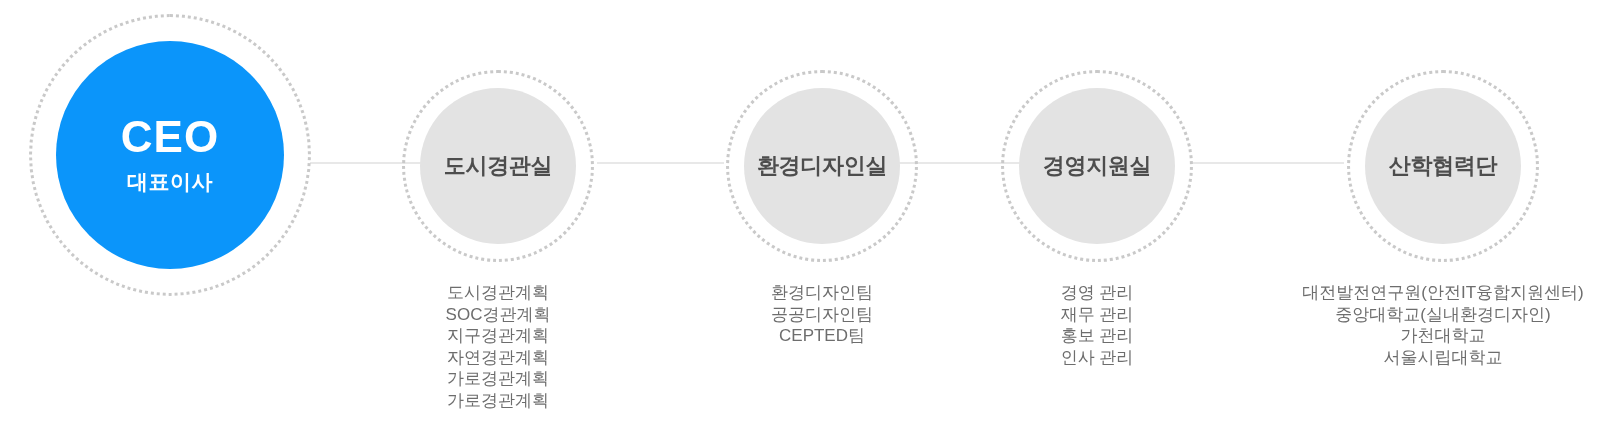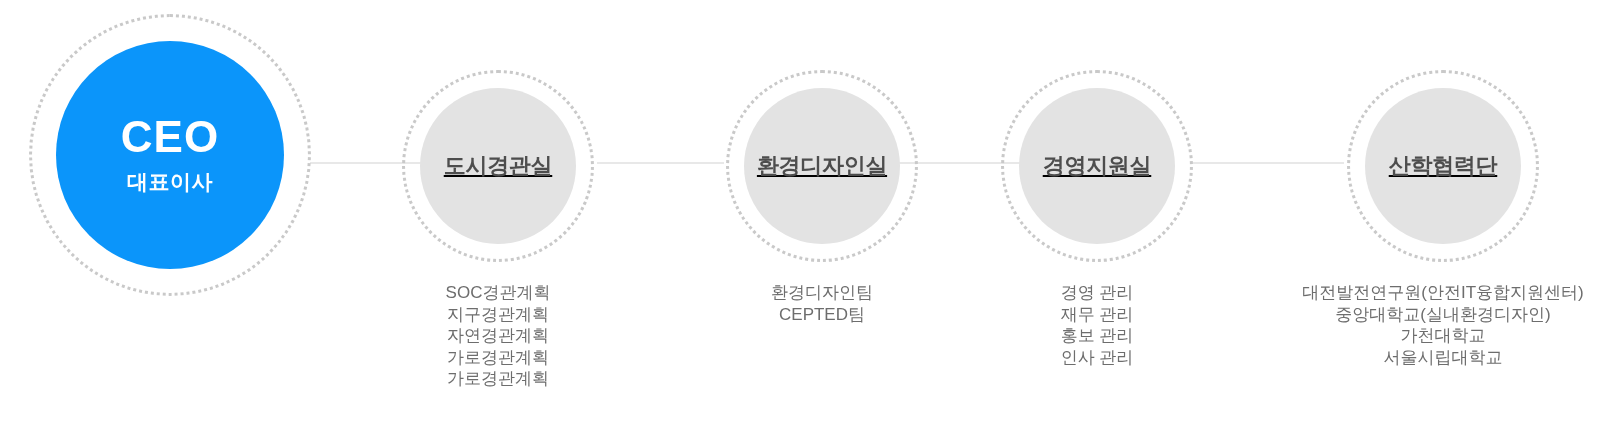--- a/index.html
+++ b/index.html
@@ -58,21 +58,20 @@
   }
   .ring-ceo {
     width: 276px;
     height: 276px;
     margin-top: 14px;
   }
   .ring-dept {
     width: 186px;
     height: 186px;
     margin-top: 70px;
-    text-decoration: underline;
   }
 
   .circle {
     border-radius: 50%;
     display: flex;
     flex-direction: column;
     align-items: center;
     justify-content: center;
   }
   .circle-ceo {
@@ -140,36 +139,38 @@
     </div>
   </div>
 
   <div class="node node-dept-0">
     <div class="ring ring-dept">
       <div class="circle circle-dept">
         <div class="dept-title">도시경관실</div>
       </div>
     </div>
     <ul class="sub-list">
+      <li class="sub-item">도시경관계획</li>
       <li class="sub-item">SOC경관계획</li>
       <li class="sub-item">지구경관계획</li>
       <li class="sub-item">자연경관계획</li>
       <li class="sub-item">가로경관계획</li>
       <li class="sub-item">가로경관계획</li>
     </ul>
   </div>
 
   <div class="node node-dept-1">
     <div class="ring ring-dept">
       <div class="circle circle-dept">
         <div class="dept-title">환경디자인실</div>
       </div>
     </div>
     <ul class="sub-list">
       <li class="sub-item">환경디자인팀</li>
+      <li class="sub-item">공공디자인팀</li>
       <li class="sub-item">CEPTED팀</li>
     </ul>
   </div>
 
   <div class="node node-dept-2">
     <div class="ring ring-dept">
       <div class="circle circle-dept">
         <div class="dept-title">경영지원실</div>
       </div>
     </div>

